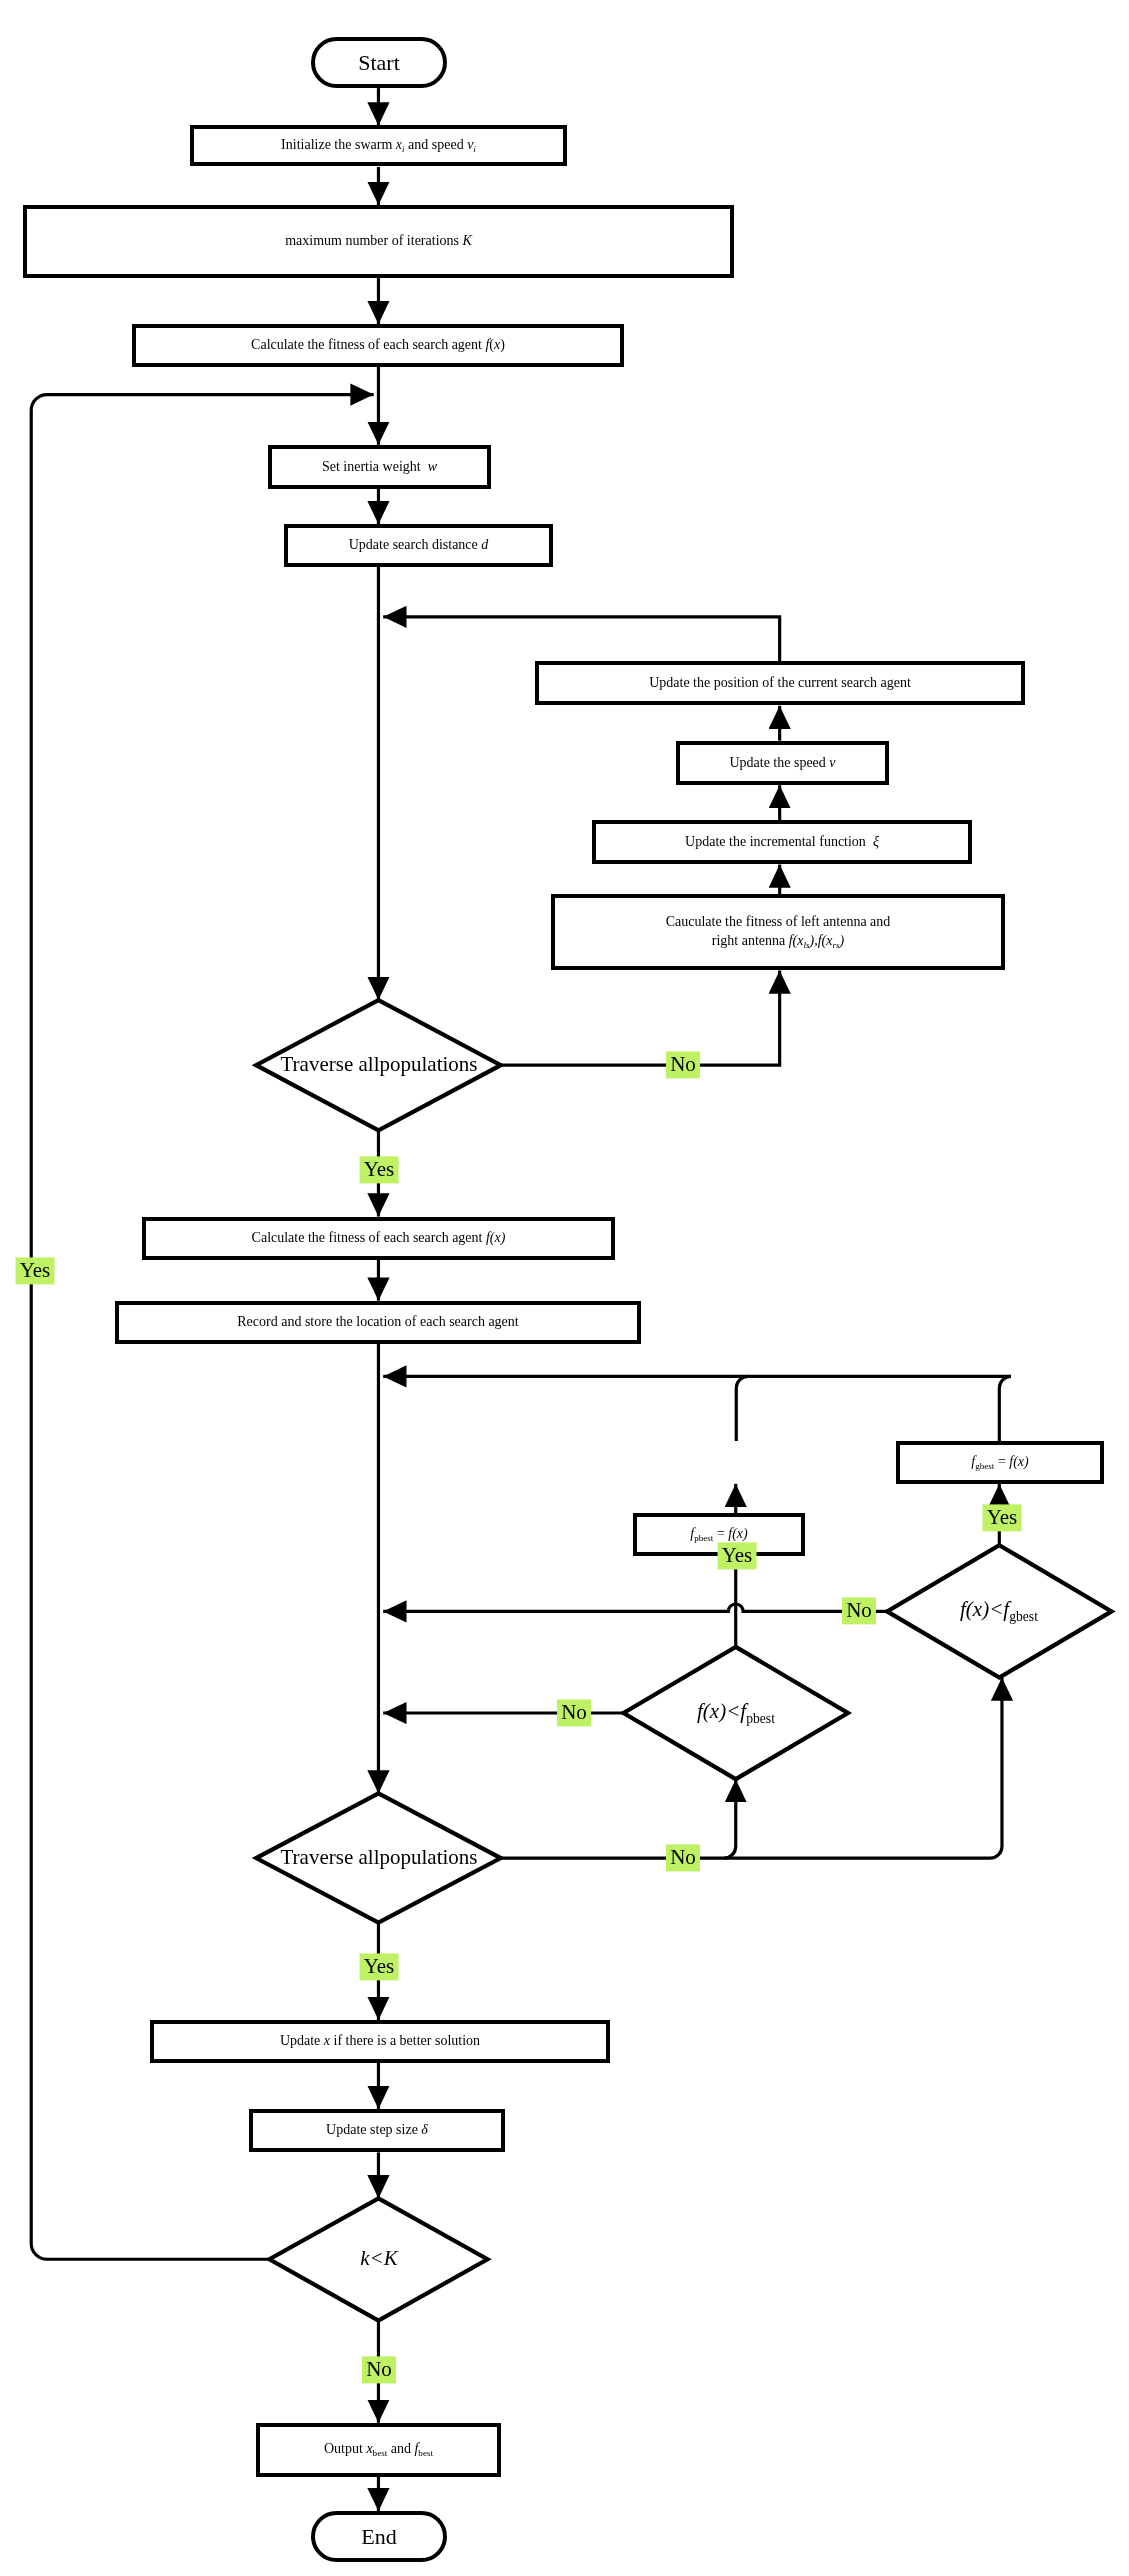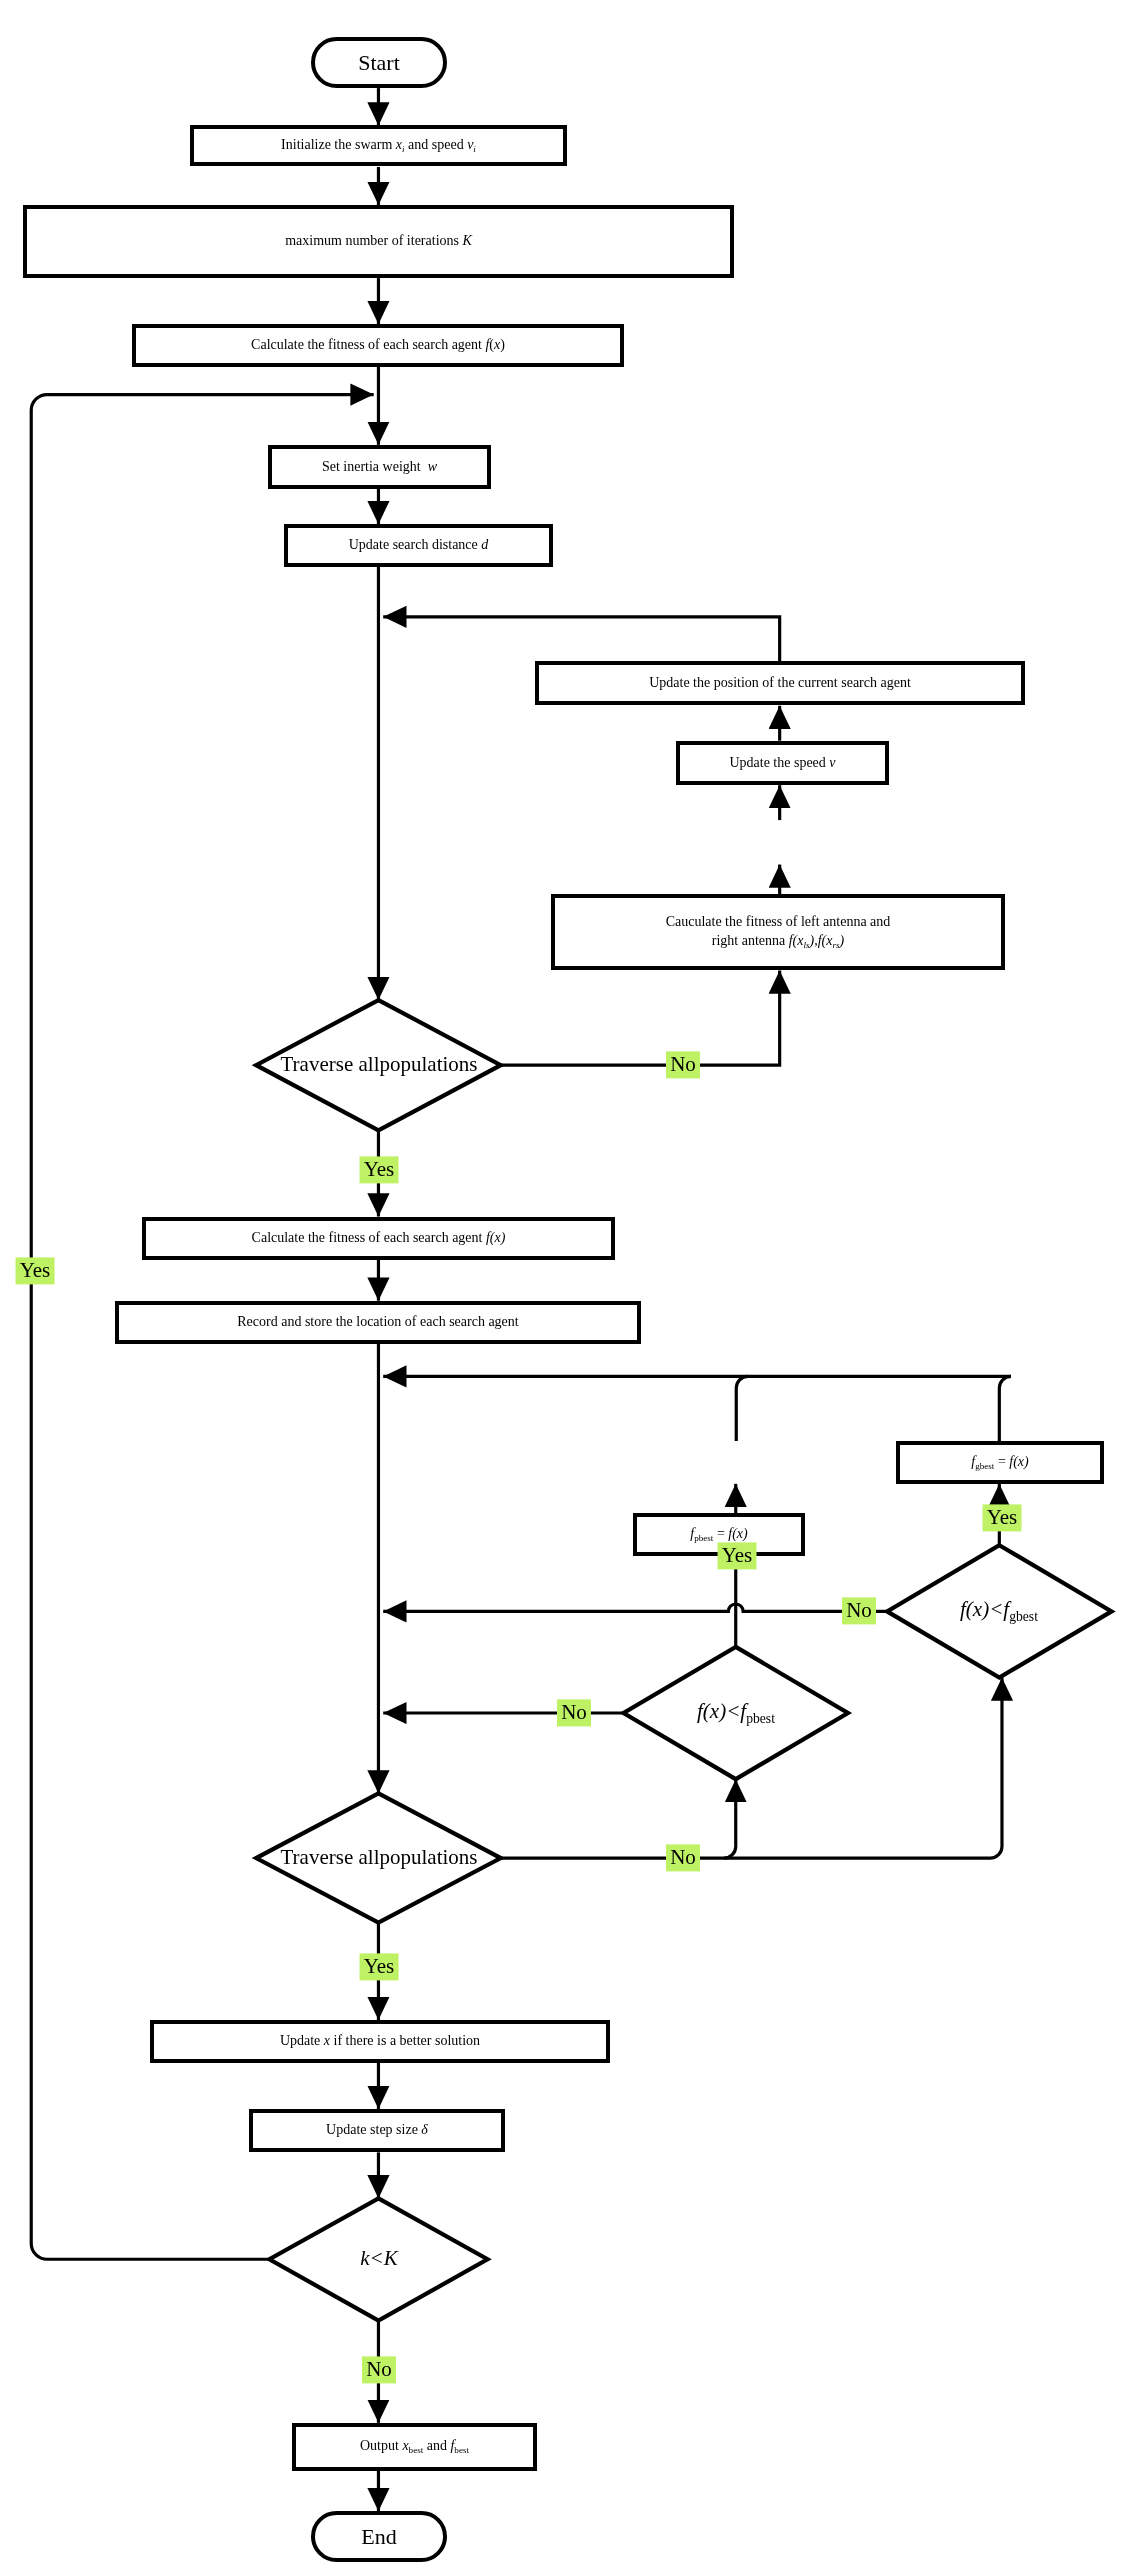--- a/index.html
+++ b/index.html
@@ -107,20 +107,23 @@
   </div>
 
   <div class="node" style="left:535px;top:661px;width:490px;height:44px;">
     <div><span>Update the position of the current search agent</span></div>
   </div>
 
   <div class="node" style="left:676px;top:741px;width:213px;height:44px;">
     <div><span>Update the speed </span><span class="seg-i">v</span></div>
   </div>
 
+  <div class="node" style="left:592px;top:820px;width:380px;height:44px;">
+    <div><span>Update the incremental function  </span><span class="seg-i">ξ</span></div>
+  </div>
 
   <div class="node" style="left:551px;top:894px;width:454px;height:76px;">
     <div><span>Cauculate the fitness of left antenna and</span></div>
     <div><span>right antenna </span><span class="seg-i">f(x</span><span class="seg-isub">ls</span><span class="seg-i">),f(x</span><span class="seg-isub">rs</span><span class="seg-i">)</span></div>
   </div>
 
   <div class="dlabel" style="left:379px;top:1065px;">
     <div><span>Traverse all</span></div>
     <div><span>populations</span></div>
   </div>
@@ -159,21 +162,21 @@
   </div>
 
   <div class="node" style="left:249px;top:2109px;width:256px;height:43px;">
     <div><span>Update step size </span><span class="seg-i">δ</span></div>
   </div>
 
   <div class="dlabel" style="left:379px;top:2259px;">
     <div><span class="seg-i">k&lt;K</span></div>
   </div>
 
-  <div class="node" style="left:256px;top:2423px;width:245px;height:48px;margin-left:36px;">
+  <div class="node" style="left:256px;top:2423px;width:245px;height:54px;">
     <div><span>Output </span><span class="seg-i">x</span><span class="seg-sub">best</span><span> and </span><span class="seg-i">f</span><span class="seg-sub">best</span></div>
   </div>
 
   <div class="node stadium" style="left:311px;top:2511px;width:136px;height:51px;">
     <div><span>End</span></div>
   </div>
 
   <div class="elabel" style="left:683px;top:1065px;">No</div>
   <div class="elabel" style="left:379px;top:1170px;">Yes</div>
   <div class="elabel" style="left:35px;top:1271px;">Yes</div>

